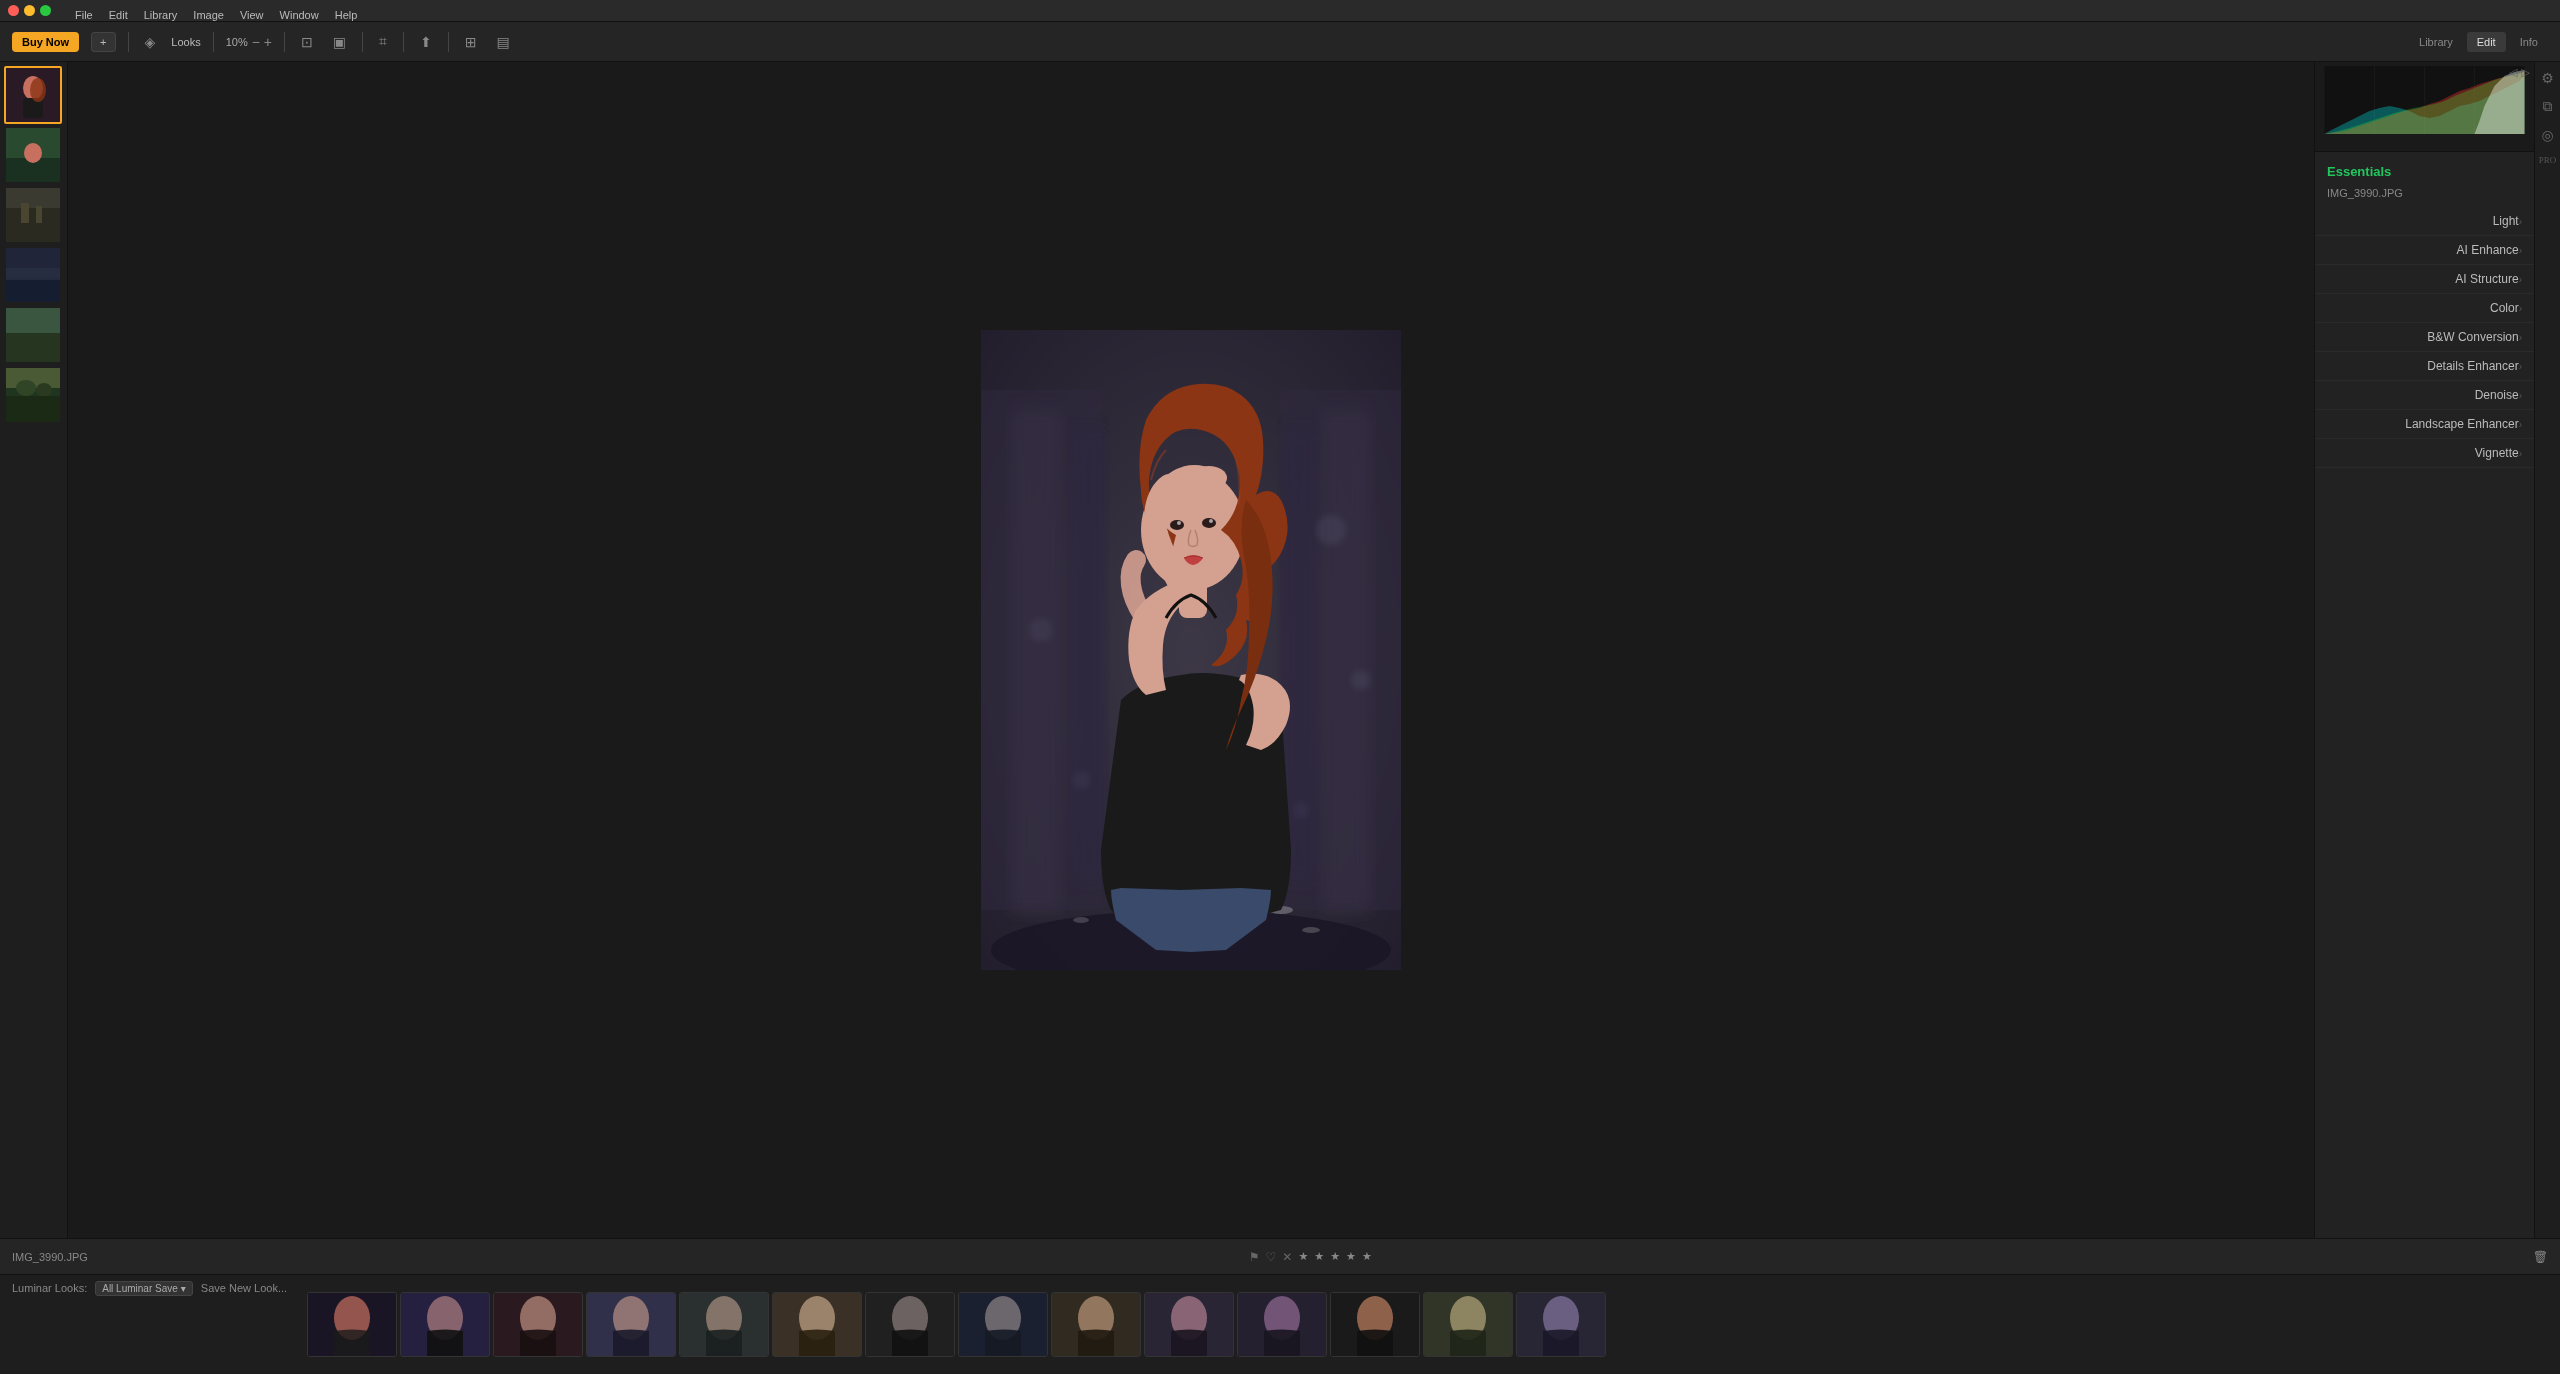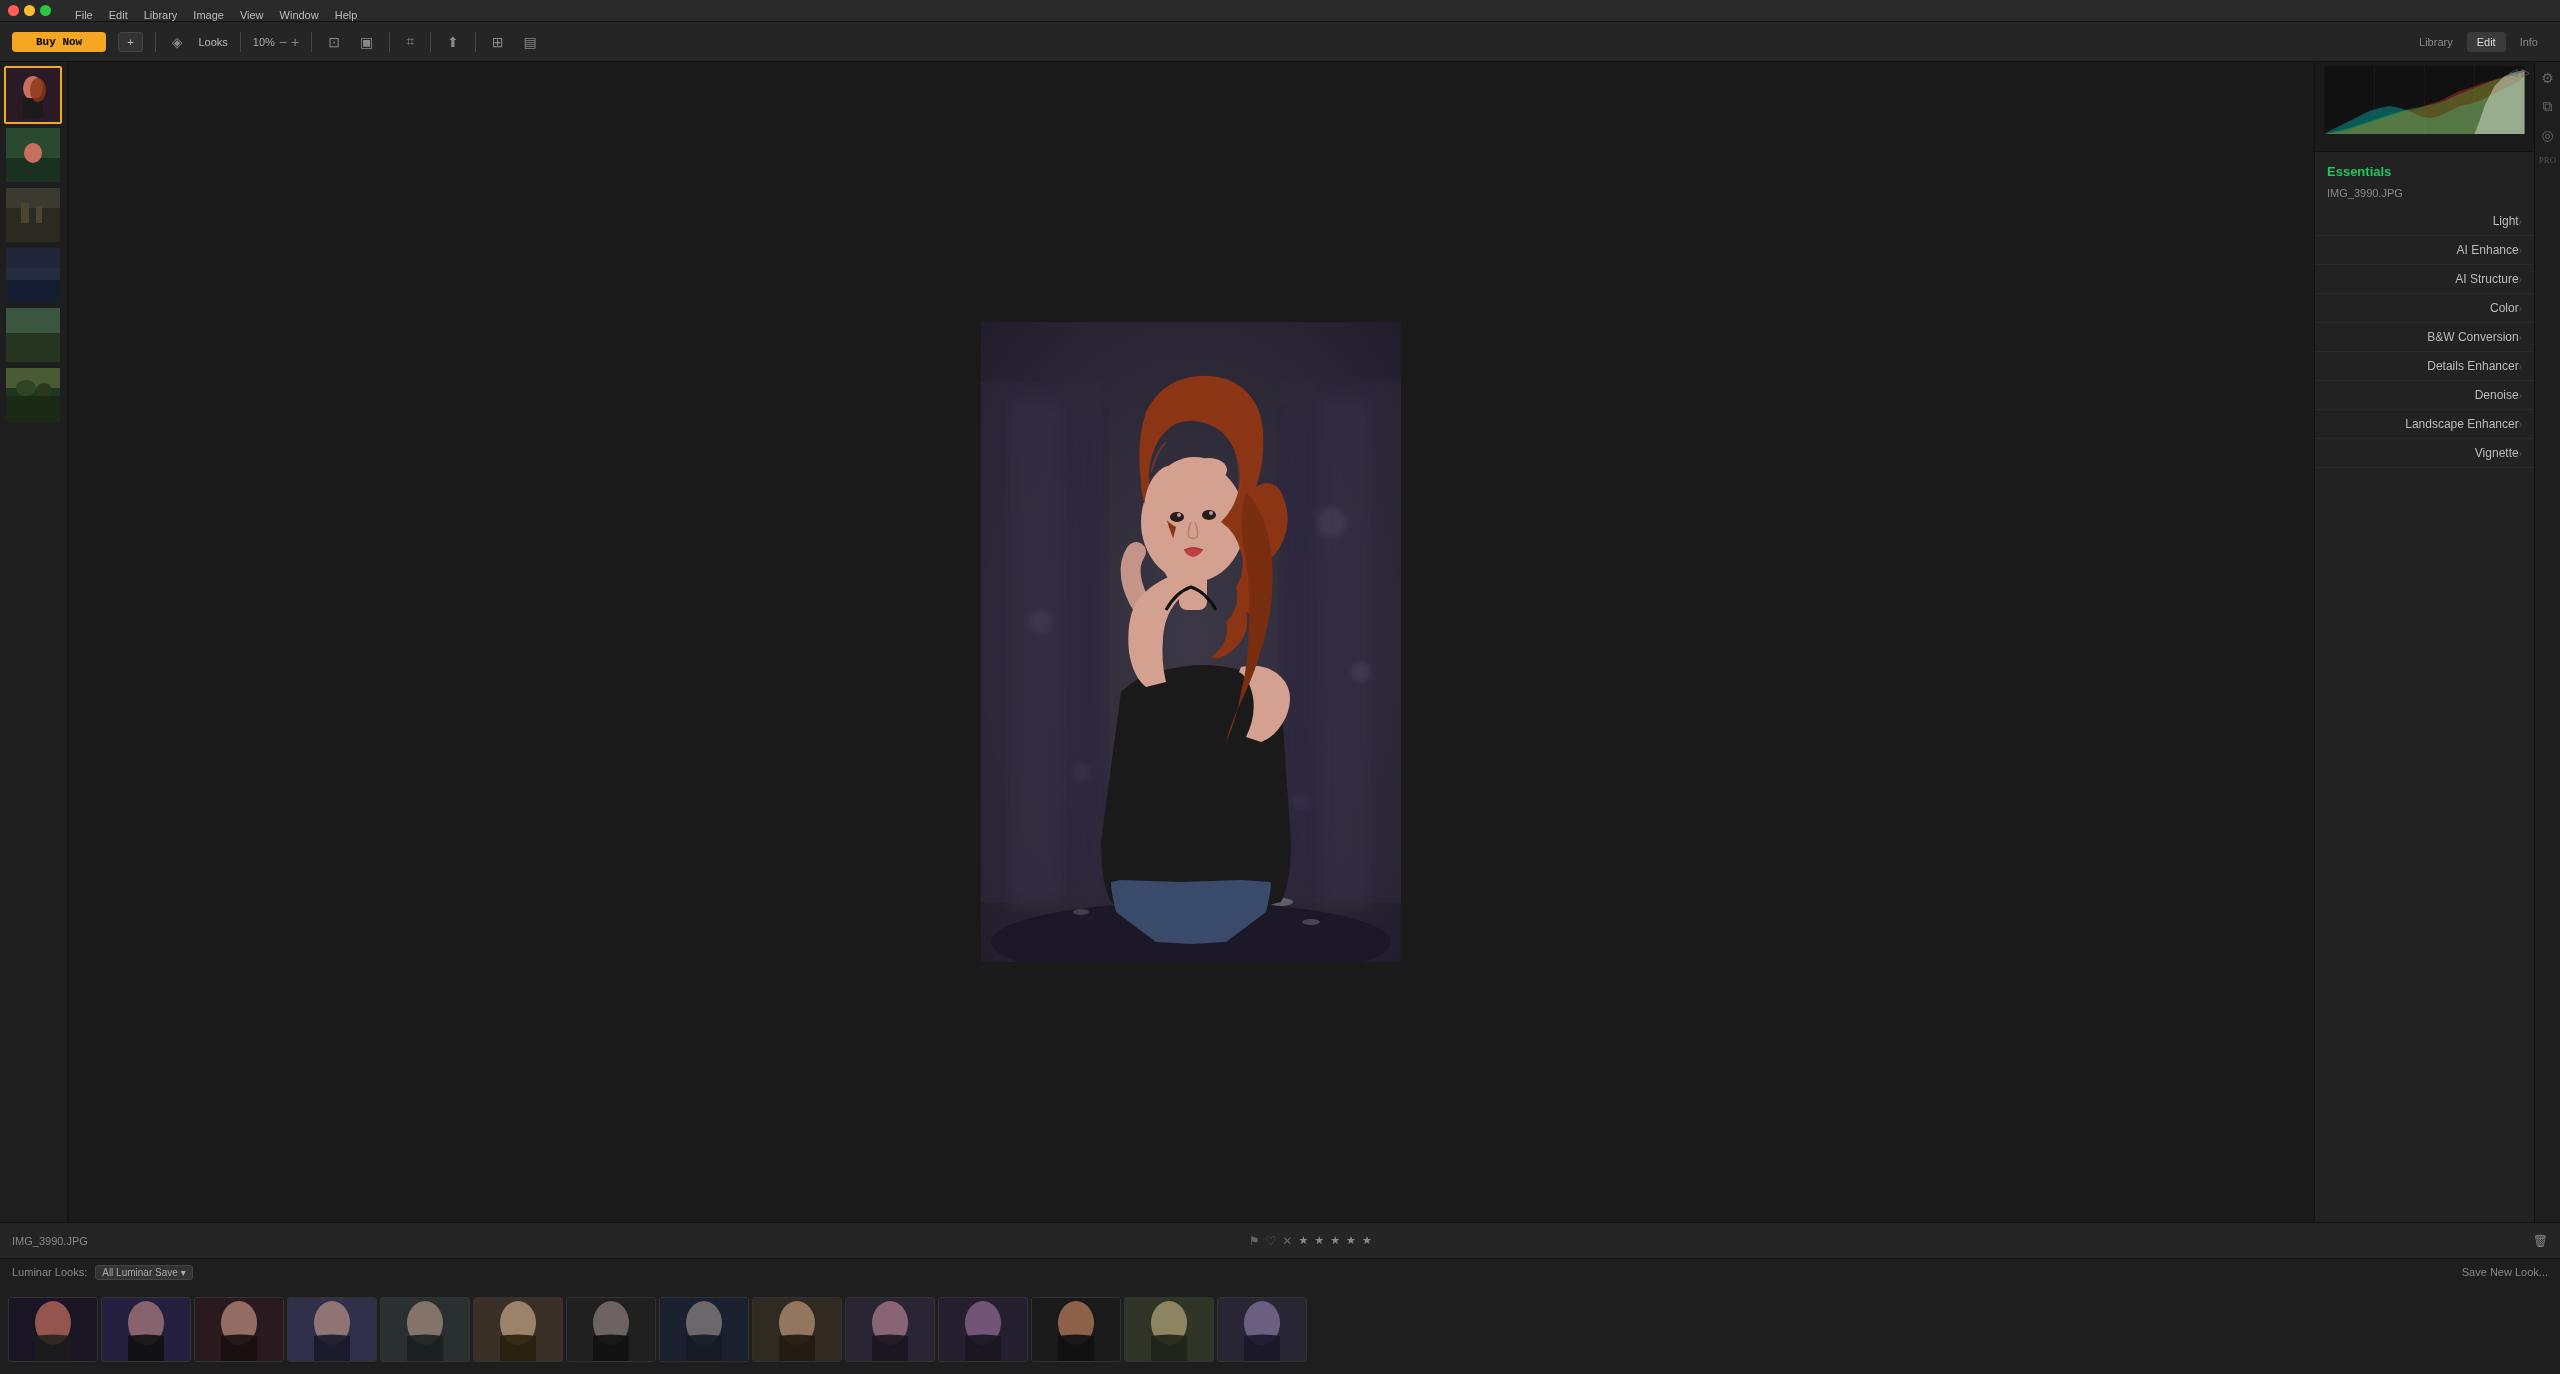--- a/index.html
+++ b/index.html
@@ -42,25 +42,24 @@
       padding: 0 12px;
       gap: 12px;
       border-bottom: 1px solid #111;
       flex-shrink: 0;
     }
     .buy-now-btn {
       background: #f5a623;
       color: #000;
       border: none;
       border-radius: 4px;
-      padding: 4px 24px;
+      padding: 4px 10px;
       font-size: 11px;
       font-weight: bold;
       cursor: pointer;
-      font-family: Liberation Mono, monospace;
     }
     .toolbar-btn {
       background: #333;
       color: #bbb;
       border: 1px solid #444;
       border-radius: 3px;
       padding: 3px 8px;
       font-size: 11px;
       cursor: pointer;
     }
@@ -291,25 +290,25 @@
       color: #666;
       font-size: 12px;
       cursor: pointer;
     }
     .star-icon { color: #888; font-size: 11px; }
     .delete-icon { color: #888; cursor: pointer; font-size: 12px; }
 
     
     .looks-strip {
       background: #1e1e1e;
-      height: 116px;
+      height: 100px;
       border-top: 1px solid #111;
       flex-shrink: 0;
       display: flex;
-      flex-direction: column;
+      flex-direction: row;
     }
     .looks-header {
       display: flex;
       align-items: center;
       padding: 4px 12px;
       gap: 8px;
       height: 26px;
     }
     .looks-label {
       color: #888;

